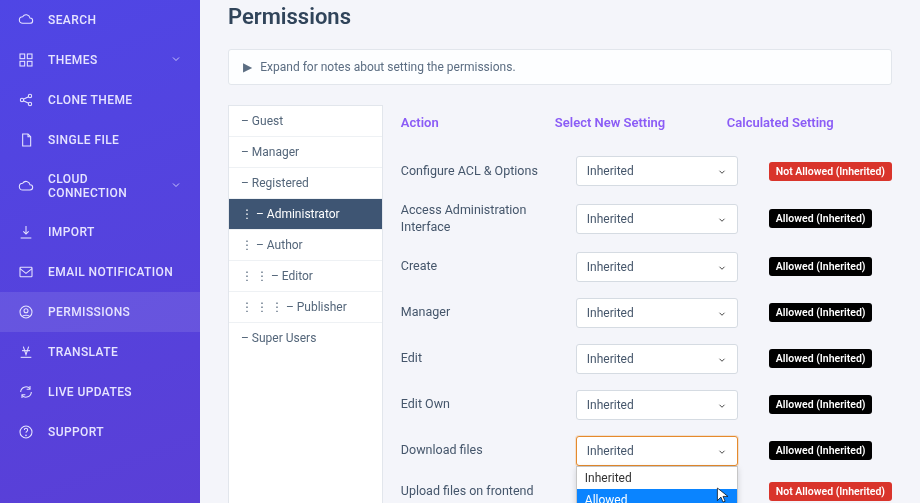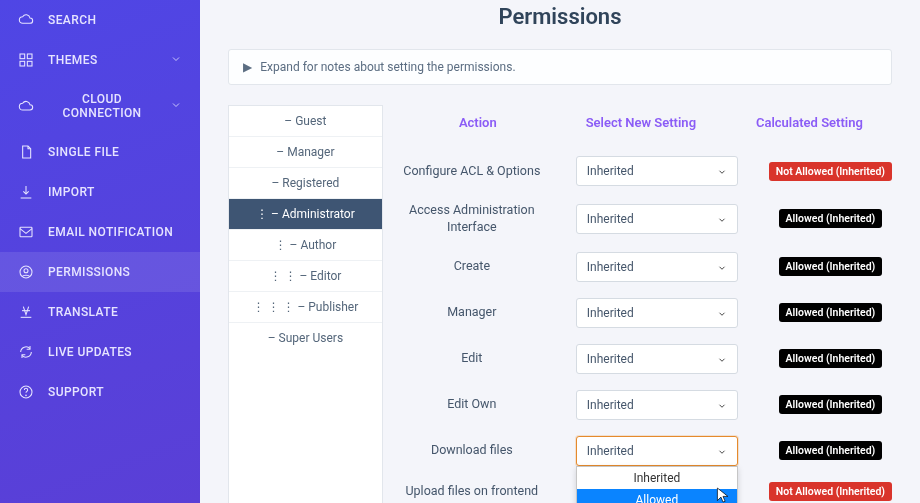--- a/index.html
+++ b/index.html
@@ -1,17 +1,17 @@
 <!DOCTYPE html>
 <html><head>
 <meta charset="utf-8">
 <style>
   * { box-sizing: border-box; margin: 0; padding: 0; }
   body { font-family: -apple-system, BlinkMacSystemFont, "Segoe UI", Roboto, Arial, sans-serif; font-size: 13px; color: #3a4a5c; background: #f4f5fa; width: 920px; height: 503px; overflow: hidden; }
-  .layout { display: flex; height: 503px; text-align: center; }
+  .layout { display: flex; height: 503px; }
 
   
   .sidebar { width: 200px; background: linear-gradient(160deg,#4f46e5 0%, #5a3fd6 100%); display: flex; flex-direction: column; padding-top: 0; }
   .nav-item { display: flex; align-items: center; color: #e6e4ff; font-size: 12px; letter-spacing: 0.4px; padding: 12px 18px; cursor: pointer; gap: 14px; }
   .nav-item.has-children .chev { margin-left: auto; }
   .nav-item.active { background: rgba(255,255,255,0.10); }
   .nav-item .icon { width: 16px; height: 16px; display: flex; align-items: center; justify-content: center; }
   .nav-item svg { stroke: #e6e4ff; fill: none; stroke-width: 1.6; }
   .nav-label { font-weight: 500; }
 
@@ -76,39 +76,50 @@
             <rect x="14" y="3" width="7" height="7"></rect>
             <rect x="3" y="14" width="7" height="7"></rect>
             <rect x="14" y="14" width="7" height="7"></rect>
           </svg>
         </span>
         <span class="nav-label">THEMES</span>
         <span class="chev"><svg viewBox="0 0 24 24" width="12" height="12">
             <path d="M6 9l6 6 6-6"></path>
           </svg></span>
       </div>
+      <div class="nav-item">
+        <span class="icon">
+          <svg viewBox="0 0 24 24" width="16" height="16">
+            <circle cx="6" cy="12" r="2.5"></circle>
+            <circle cx="18" cy="6" r="2.5"></circle>
+            <circle cx="18" cy="18" r="2.5"></circle>
+            <path d="M8 11l8-4M8 13l8 4"></path>
+          </svg>
+        </span>
+        <span class="nav-label">CLONE THEME</span>
+      </div>
+      <div class="nav-item">
+        <span class="icon">
+          <svg viewBox="0 0 24 24" width="16" height="16">
+            <path d="M7 3h8l4 4v14H7z"></path>
+            <path d="M15 3v4h4"></path>
+          </svg>
+        </span>
+        <span class="nav-label">SINGLE FILE</span>
+      </div>
       <div class="nav-item has-children">
         <span class="icon">
           <svg viewBox="0 0 24 24" width="16" height="16">
             <path d="M7 18a5 5 0 010-10 6 6 0 0111 2 4 4 0 010 8H7z"></path>
           </svg>
         </span>
         <span class="nav-label">CLOUD CONNECTION</span>
         <span class="chev"><svg viewBox="0 0 24 24" width="12" height="12">
             <path d="M6 9l6 6 6-6"></path>
           </svg></span>
-      </div>
-      <div class="nav-item">
-        <span class="icon">
-          <svg viewBox="0 0 24 24" width="16" height="16">
-            <path d="M7 3h8l4 4v14H7z"></path>
-            <path d="M15 3v4h4"></path>
-          </svg>
-        </span>
-        <span class="nav-label">SINGLE FILE</span>
       </div>
       <div class="nav-item">
         <span class="icon">
           <svg viewBox="0 0 24 24" width="16" height="16">
             <path d="M12 3v12"></path>
             <path d="M8 11l4 4 4-4"></path>
             <path d="M4 21h16"></path>
           </svg>
         </span>
         <span class="nav-label">IMPORT</span>

